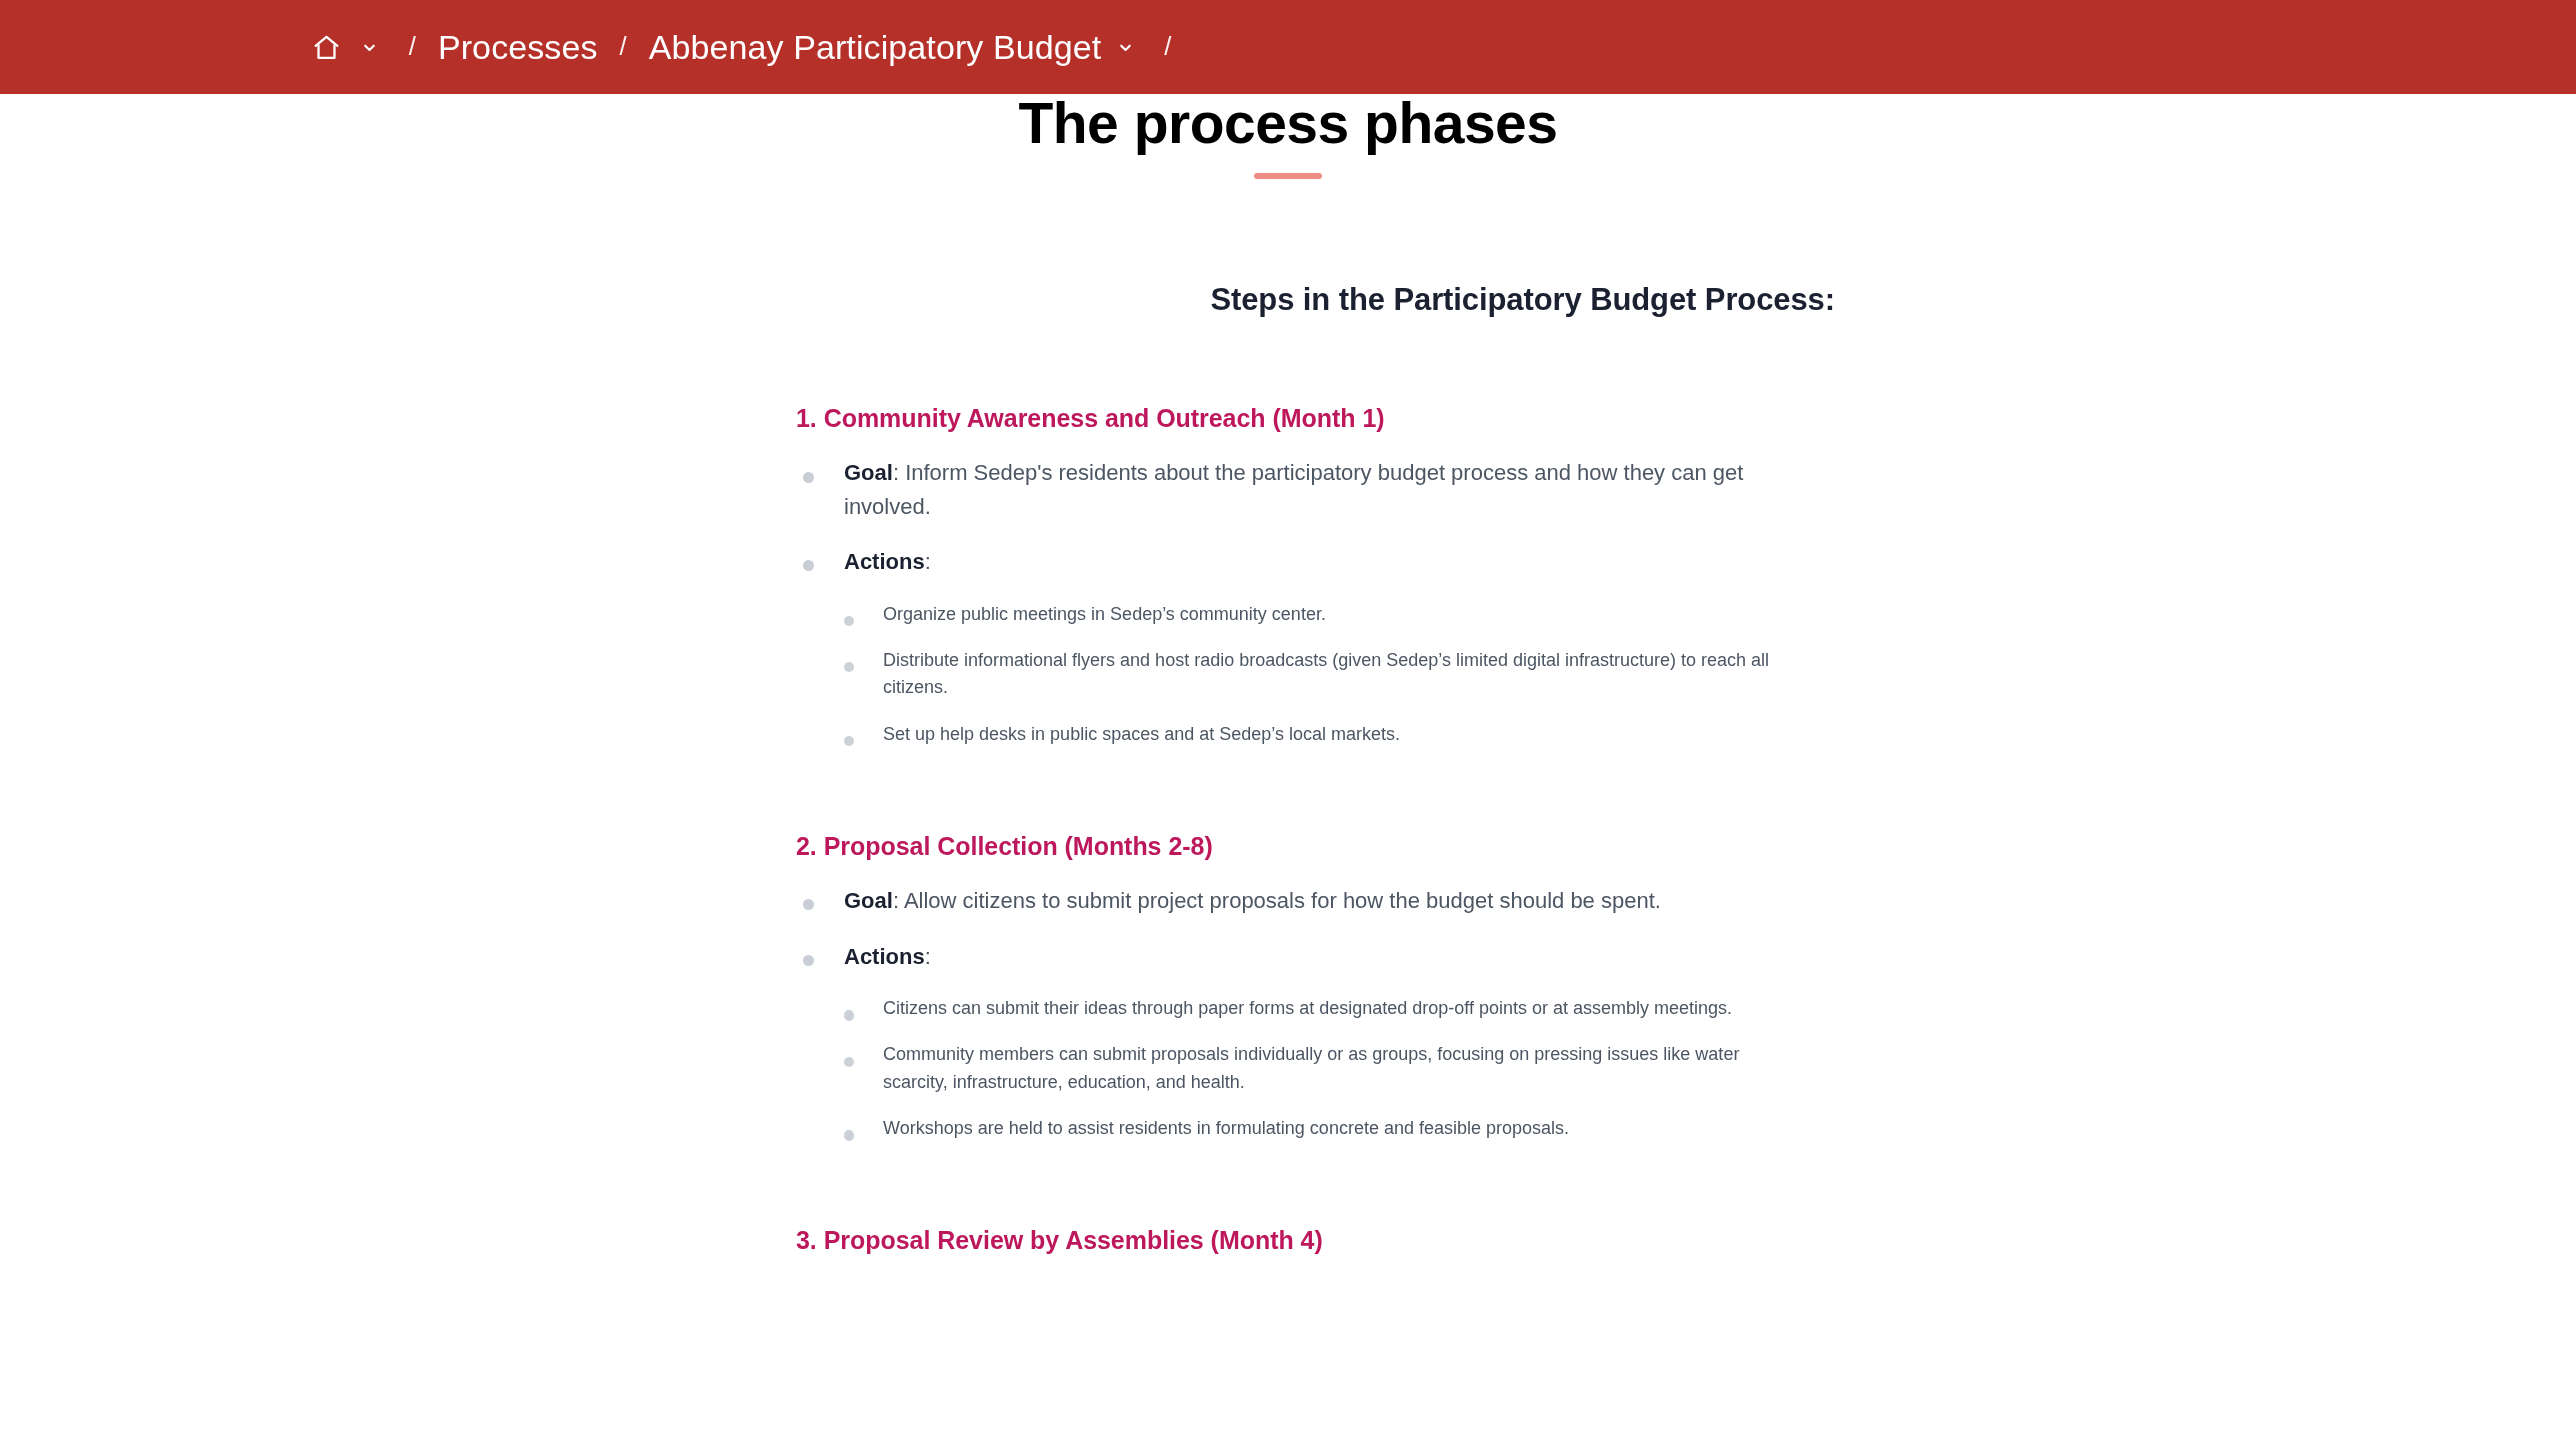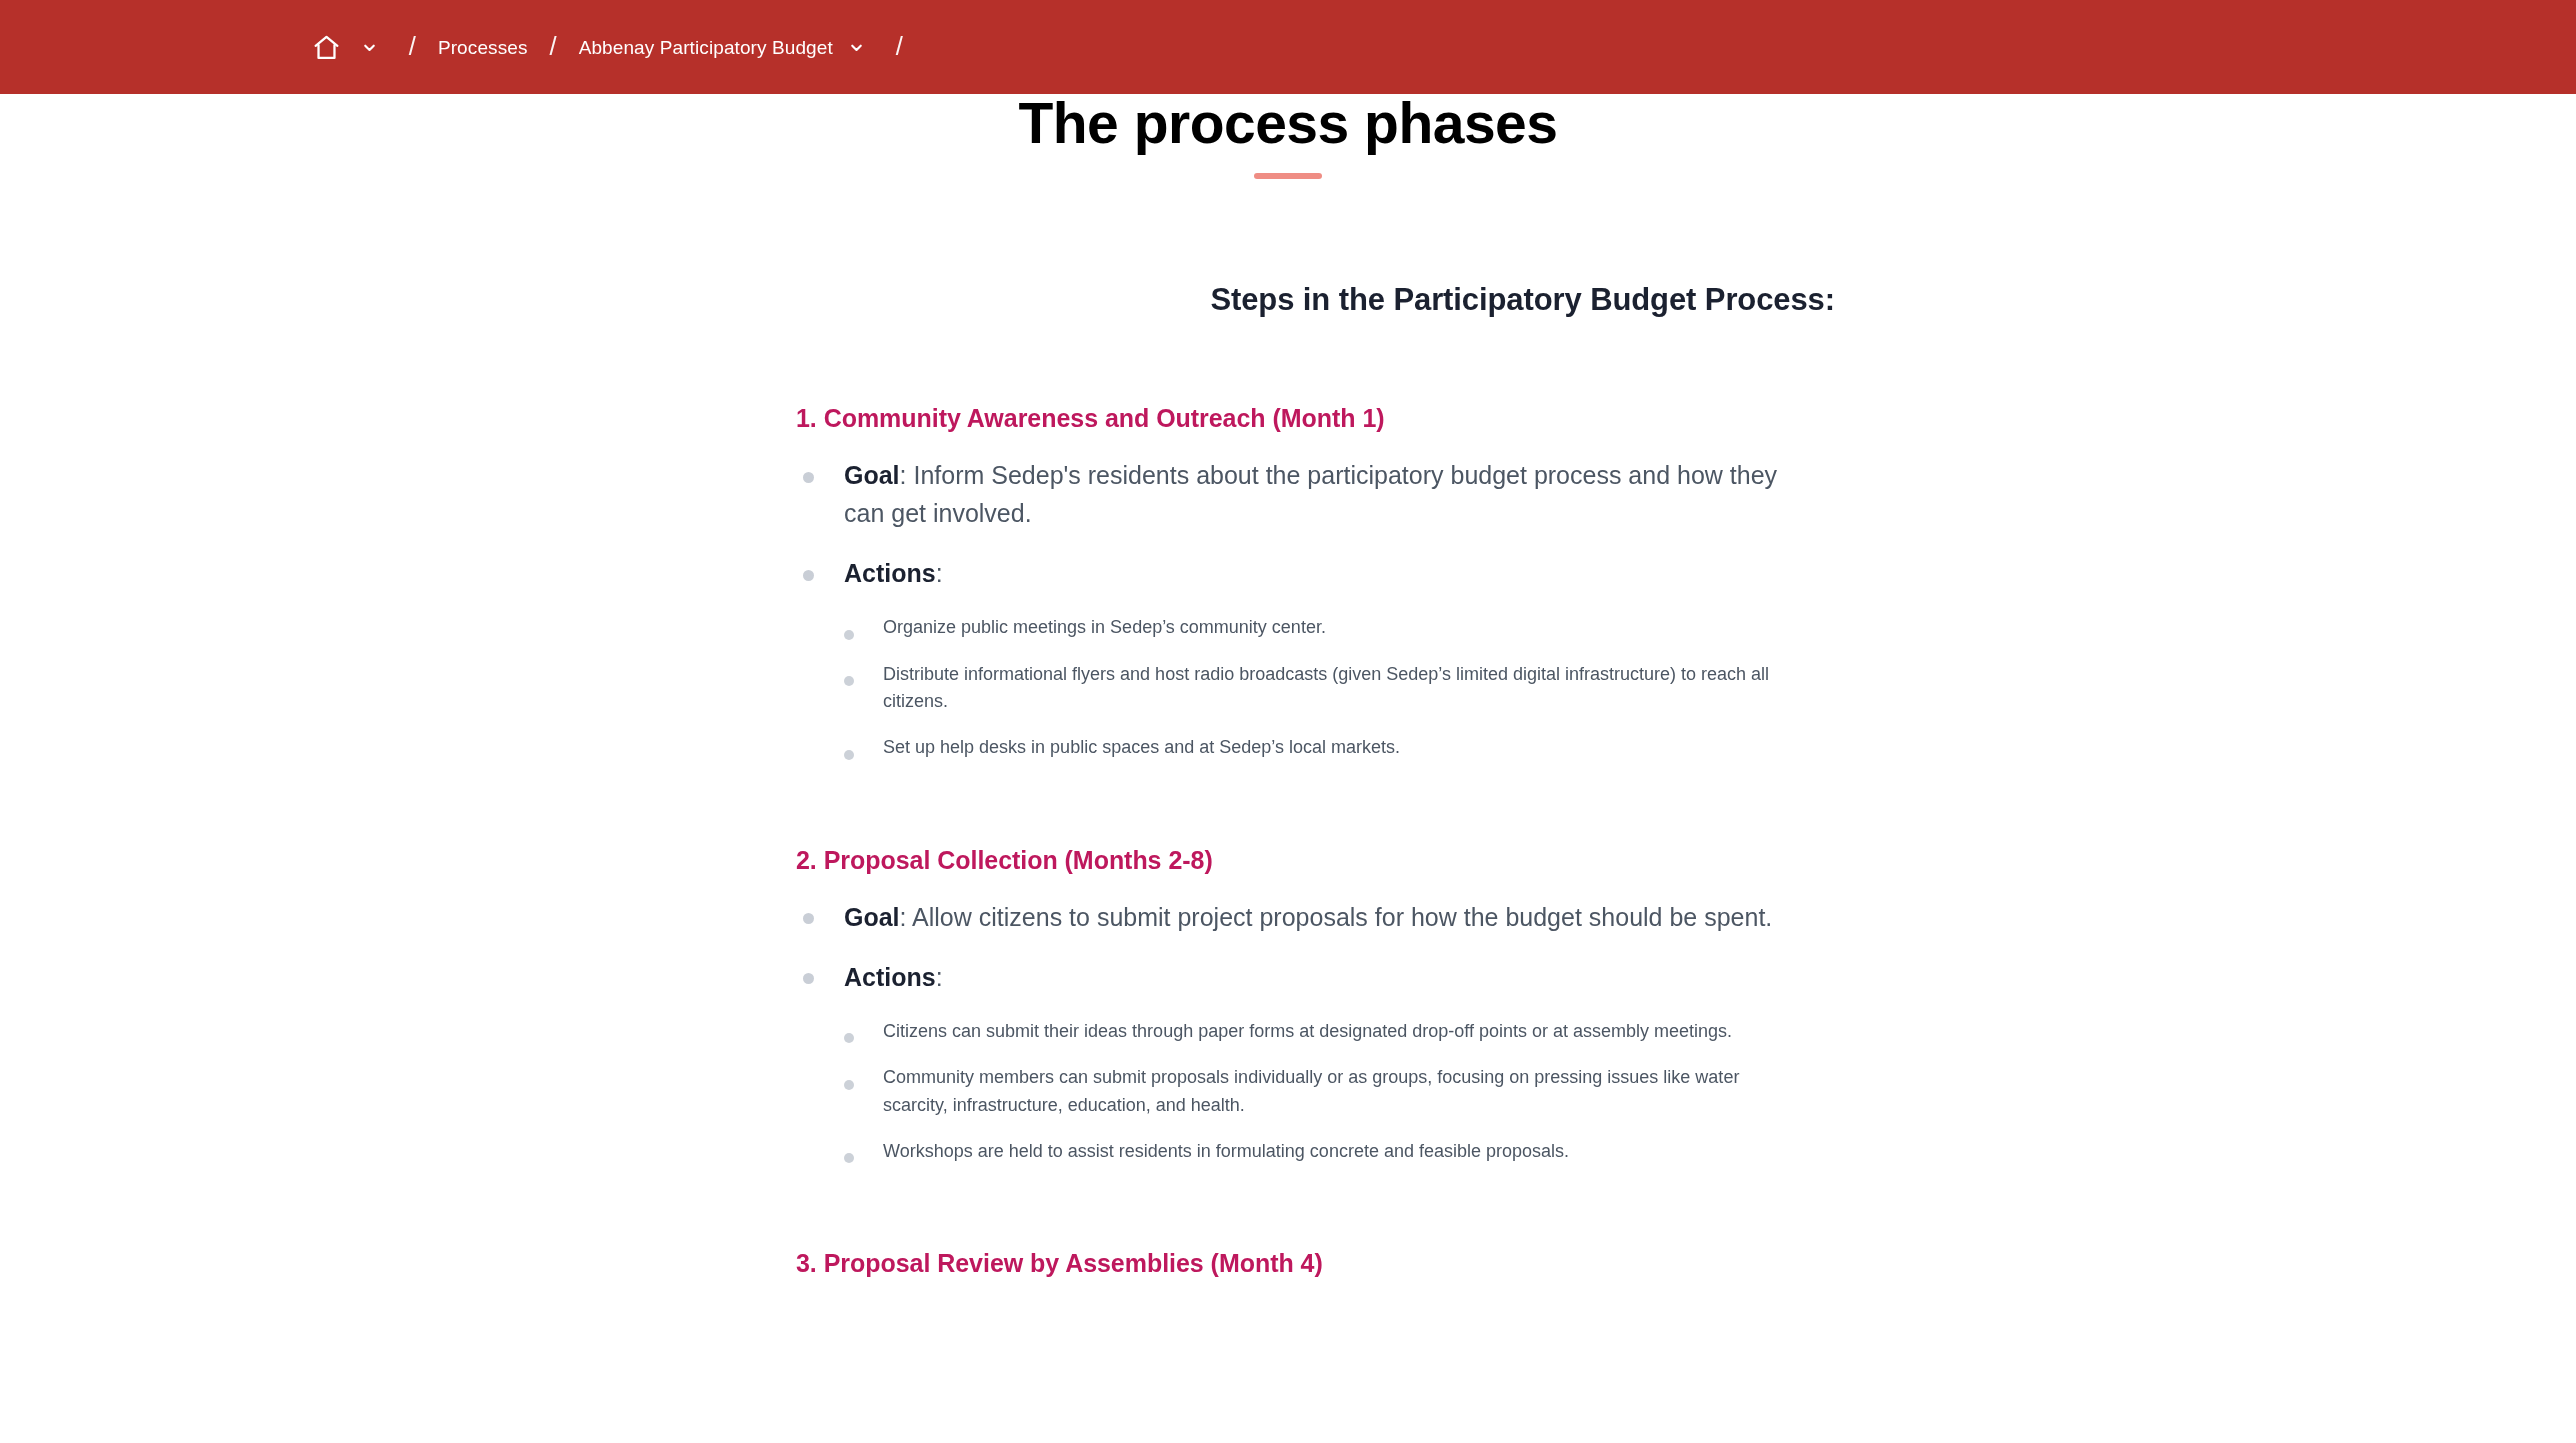--- a/index.html
+++ b/index.html
@@ -44,21 +44,21 @@
   .sep {
     color: #ffffff;
     font-size: 25.6px;
     font-weight: 300;
     padding: 0 22px;
     line-height: 1;
     opacity: 0.95;
   }
   .crumb-link {
     color: #ffffff;
-    font-size: 19px;
+    font-size: 34px;
     font-weight: 400;
     letter-spacing: 0.1px;
     text-decoration: none;
     white-space: nowrap;
     line-height: 1;
   }
 
   
   .page {
     width: 100%;
@@ -110,21 +110,21 @@
 
   ul.lvl1 {
     list-style: none;
     margin: 20.4px 0 0 0;
     padding: 0;
   }
   ul.lvl1 > li {
     position: relative;
     padding-left: 48px;
     margin-bottom: 22px;
-    font-size: 25px;
+    font-size: 22px;
     line-height: 1.52;
     color: #4c5663;
     max-width: 988px;
   }
   ul.lvl1 > li::before {
     content: "";
     position: absolute;
     left: 6.8px;
     top: 15.3px;
     width: 11px; height: 11px;

